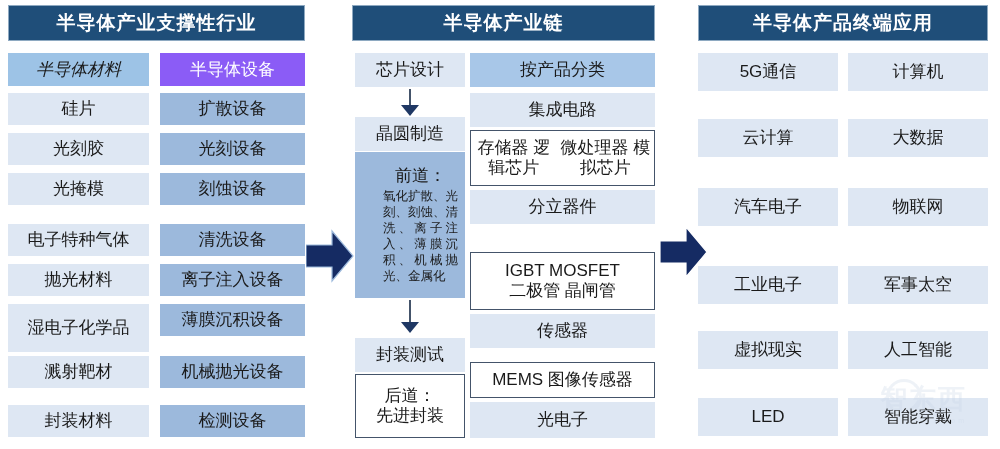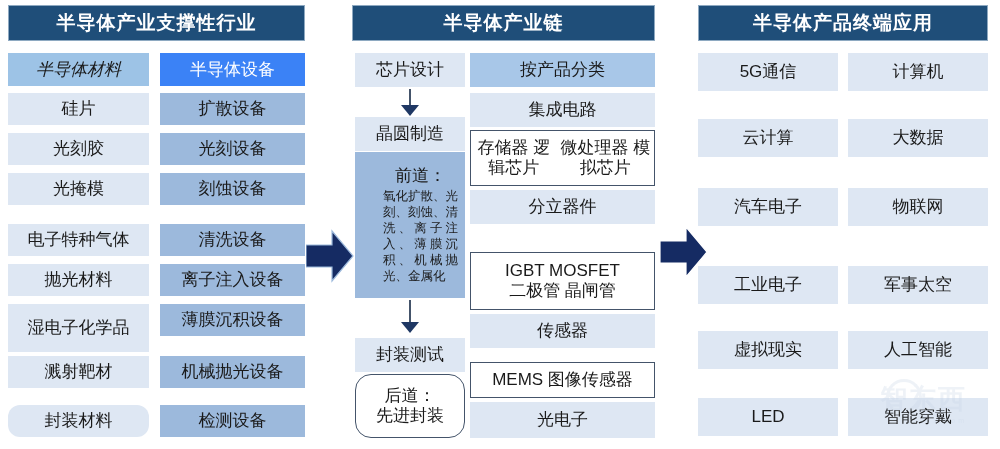--- a/index.html
+++ b/index.html
@@ -45,21 +45,21 @@
     align-items: center;
     justify-content: center;
     text-align: center;
     color: #1a1a1a;
     font-size: 17px;
     line-height: 1.15;
   }
   .cell.light   { background: #DEE7F3; }
   .cell.mid     { background: #9CB9DC; }
   .cell.accent1 { background: #9DC3E6; }
-  .cell.accent2 { background: #3b82f6; color:#ffffff; }
+  .cell.accent2 { background: #8b5cf6; color:#ffffff; }
   .cell.accent3 { background: #A8C7E8; }
   .cell.outline { background: #ffffff; border: 1px solid #44546A; }
   .cell.wafer   { background: #9CB9DC; }
 
   .justified {
     text-align: justify;
     text-align-last: left;
     display: block;
     padding: 0 7px;
     line-height: 1.28;
@@ -133,21 +133,21 @@
 
   <div class="cell accent2" style="left:160px; top:53px; width:145px; height:33px;">半导体设备</div>
 
   <div class="cell light" style="left:8px; top:93px; width:141px; height:32px;">硅片</div>
   <div class="cell light" style="left:8px; top:133px; width:141px; height:32px;">光刻胶</div>
   <div class="cell light" style="left:8px; top:173px; width:141px; height:32px;">光掩模</div>
   <div class="cell light" style="left:8px; top:224px; width:141px; height:32px;">电子特种气体</div>
   <div class="cell light" style="left:8px; top:264px; width:141px; height:32px;">抛光材料</div>
   <div class="cell light" style="left:8px; top:304px; width:141px; height:48px;">湿电子化学品</div>
   <div class="cell light" style="left:8px; top:356px; width:141px; height:32px;">溅射靶材</div>
-  <div class="cell light" style="left:8px; top:405px; width:141px; height:32px;border-radius:12px;">封装材料</div>
+  <div class="cell light" style="left:8px; top:405px; width:141px; height:32px;">封装材料</div>
 
   <div class="cell mid" style="left:160px; top:93px; width:145px; height:32px;">扩散设备</div>
   <div class="cell mid" style="left:160px; top:133px; width:145px; height:32px;">光刻设备</div>
   <div class="cell mid" style="left:160px; top:173px; width:145px; height:32px;">刻蚀设备</div>
   <div class="cell mid" style="left:160px; top:224px; width:145px; height:32px;">清洗设备</div>
   <div class="cell mid" style="left:160px; top:264px; width:145px; height:32px;">离子注入设备</div>
   <div class="cell mid" style="left:160px; top:304px; width:145px; height:32px;">薄膜沉积设备</div>
   <div class="cell mid" style="left:160px; top:356px; width:145px; height:32px;">机械抛光设备</div>
   <div class="cell mid" style="left:160px; top:405px; width:145px; height:32px;">检测设备</div>
 
@@ -173,21 +173,21 @@
     <span class="justified">氧化扩散、光刻、刻蚀、清洗、离子注入、薄膜沉积、机械抛光、金属化</span>
   </div>
 
   <div class="down-arrow" style="left:395px; top:300px; height:36px;">
     <div class="shaft" style="height:24px;"></div>
     <div class="head" style="top:22px;"></div>
   </div>
 
   <div class="cell light" style="left:355px; top:338px; width:110px; height:34px;">封装测试</div>
 
-  <div class="cell outline" style="left:355px; top:374px; width:110px; height:64px; flex-direction:column;border-radius:16px;">
+  <div class="cell outline" style="left:355px; top:374px; width:110px; height:64px; flex-direction:column;">
     <span class="small">后道：</span>
     <span class="small">先进封装</span>
   </div>
 
   <div class="cell accent3" style="left:470px; top:53px; width:185px; height:34px;">按产品分类</div>
 
   <div class="cell light" style="left:470px; top:93px; width:185px; height:34px;">集成电路</div>
   <div class="cell outline" style="left:470px; top:130px; width:185px; height:56px; flex-direction:row;">
     <span class="small">存储器  逻辑芯片</span>
     <span class="small">微处理器  模拟芯片</span>

